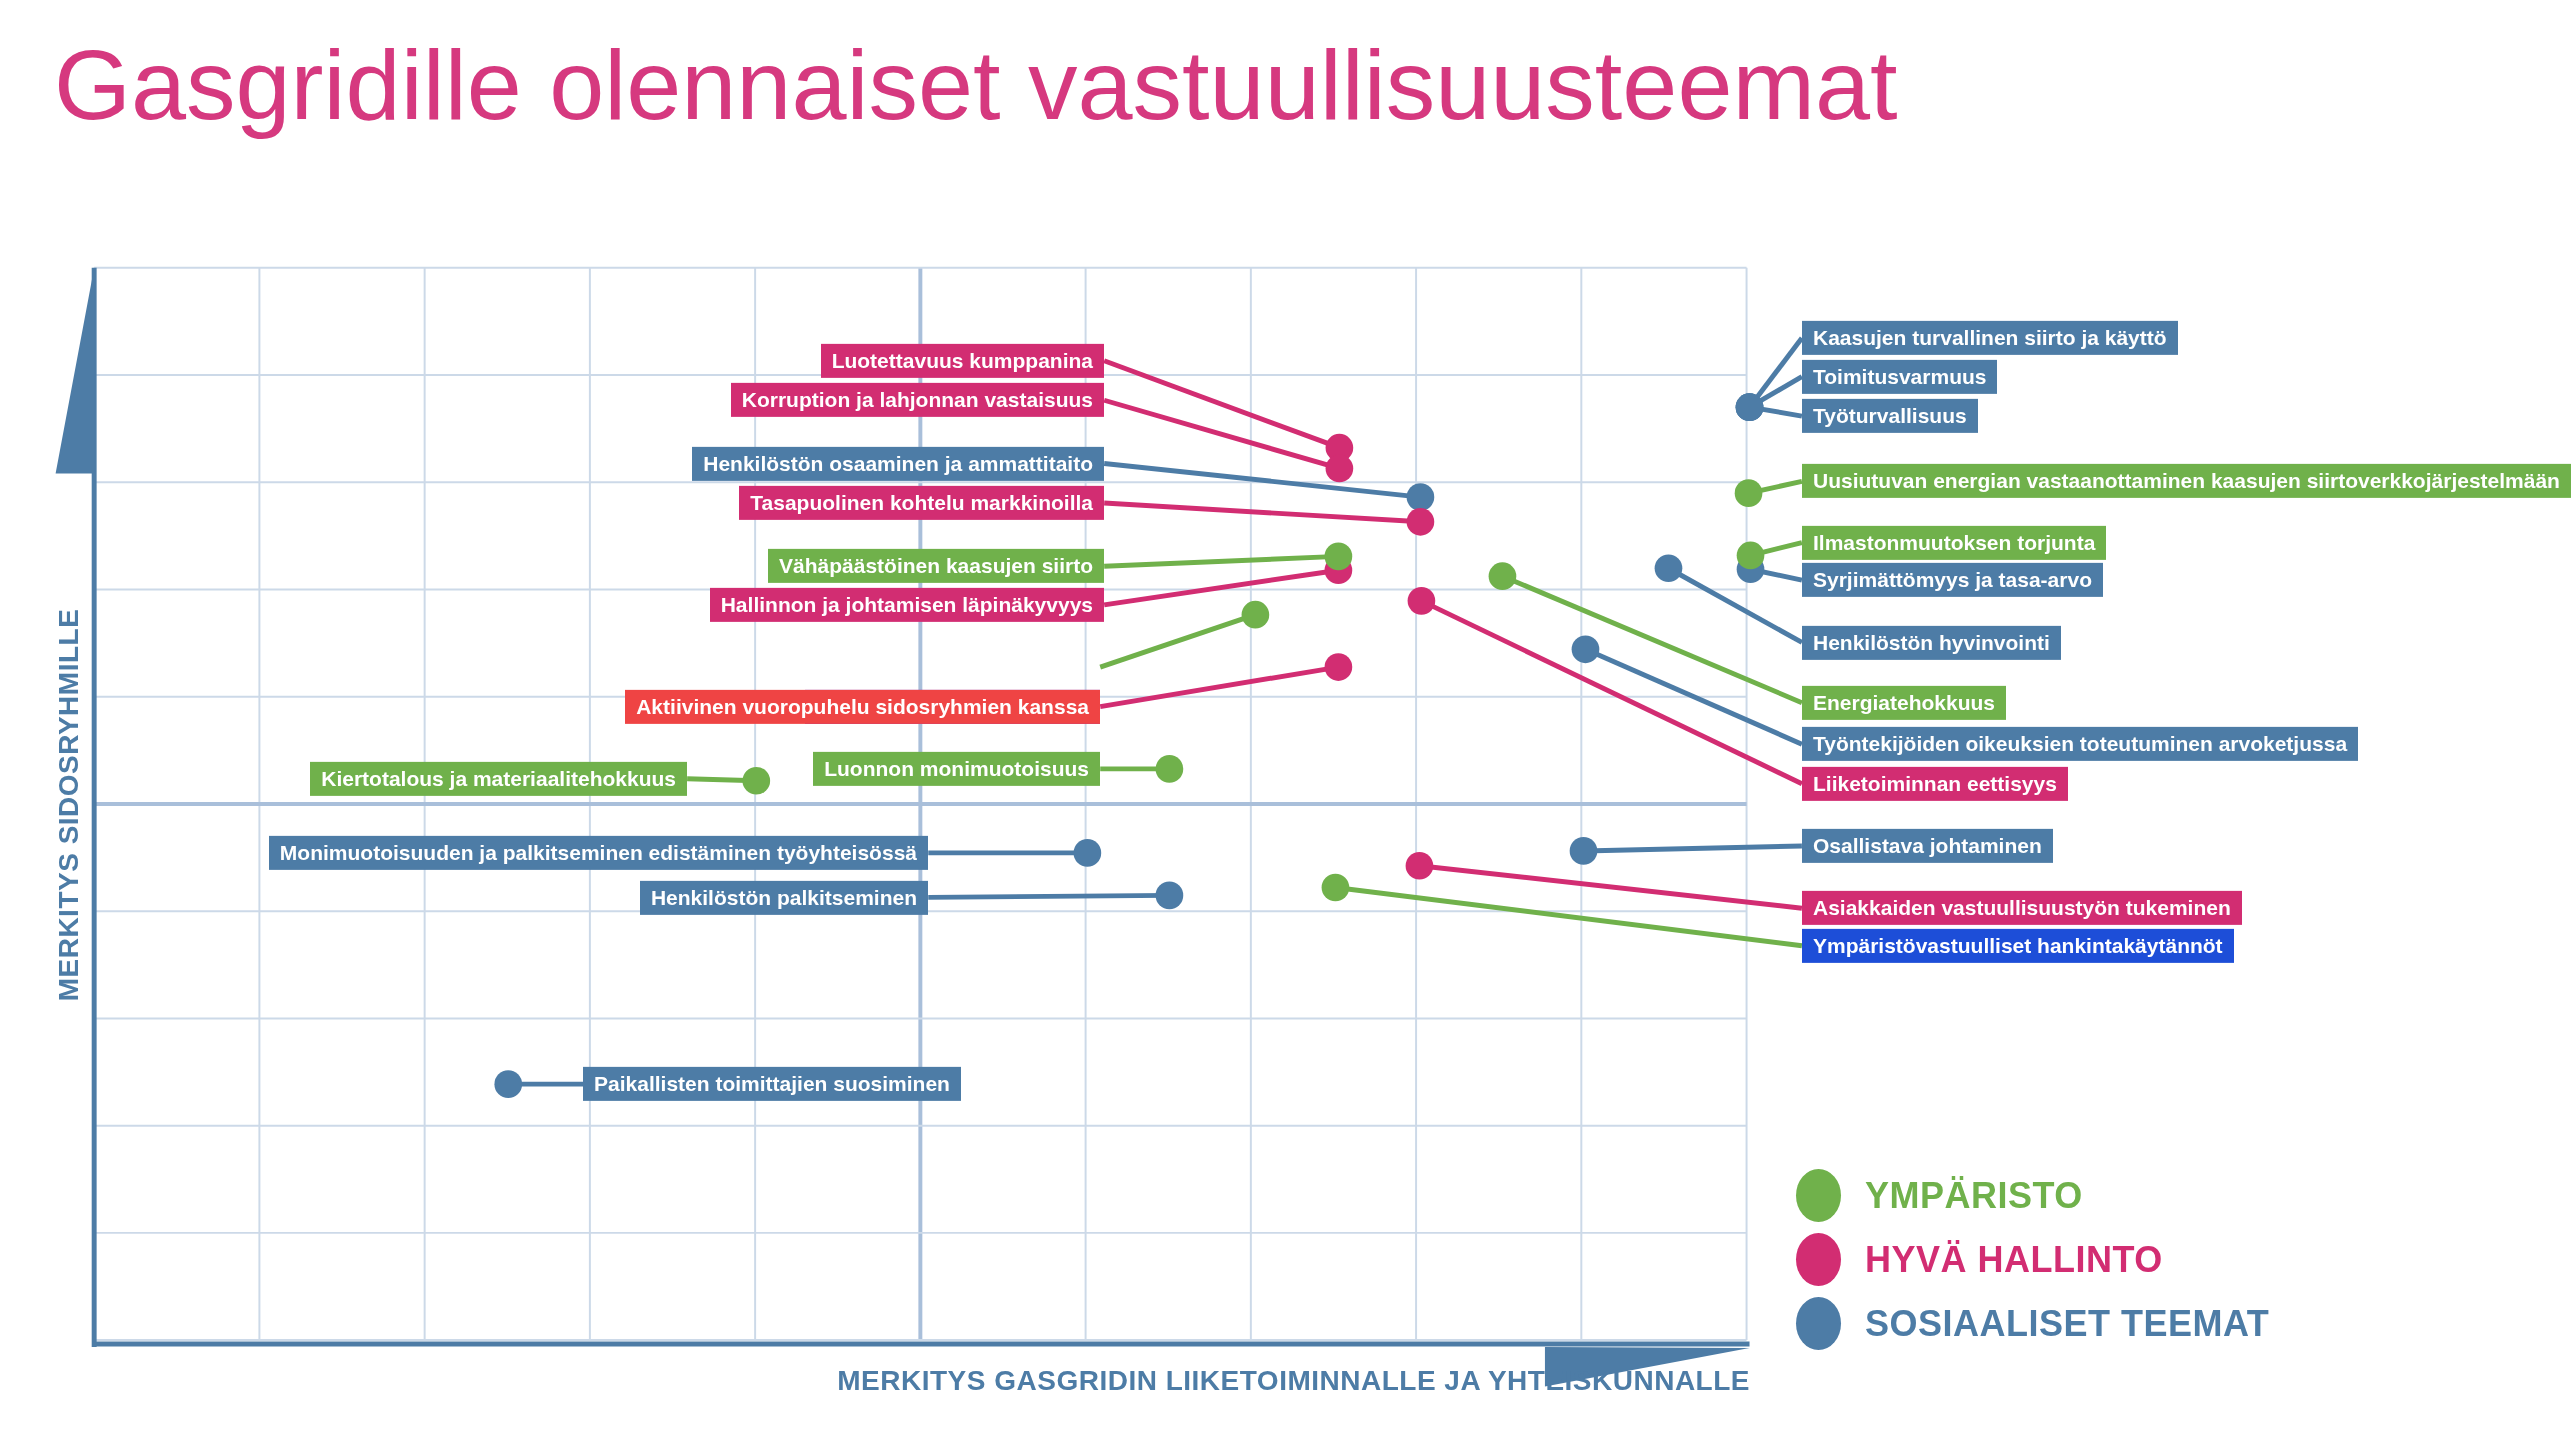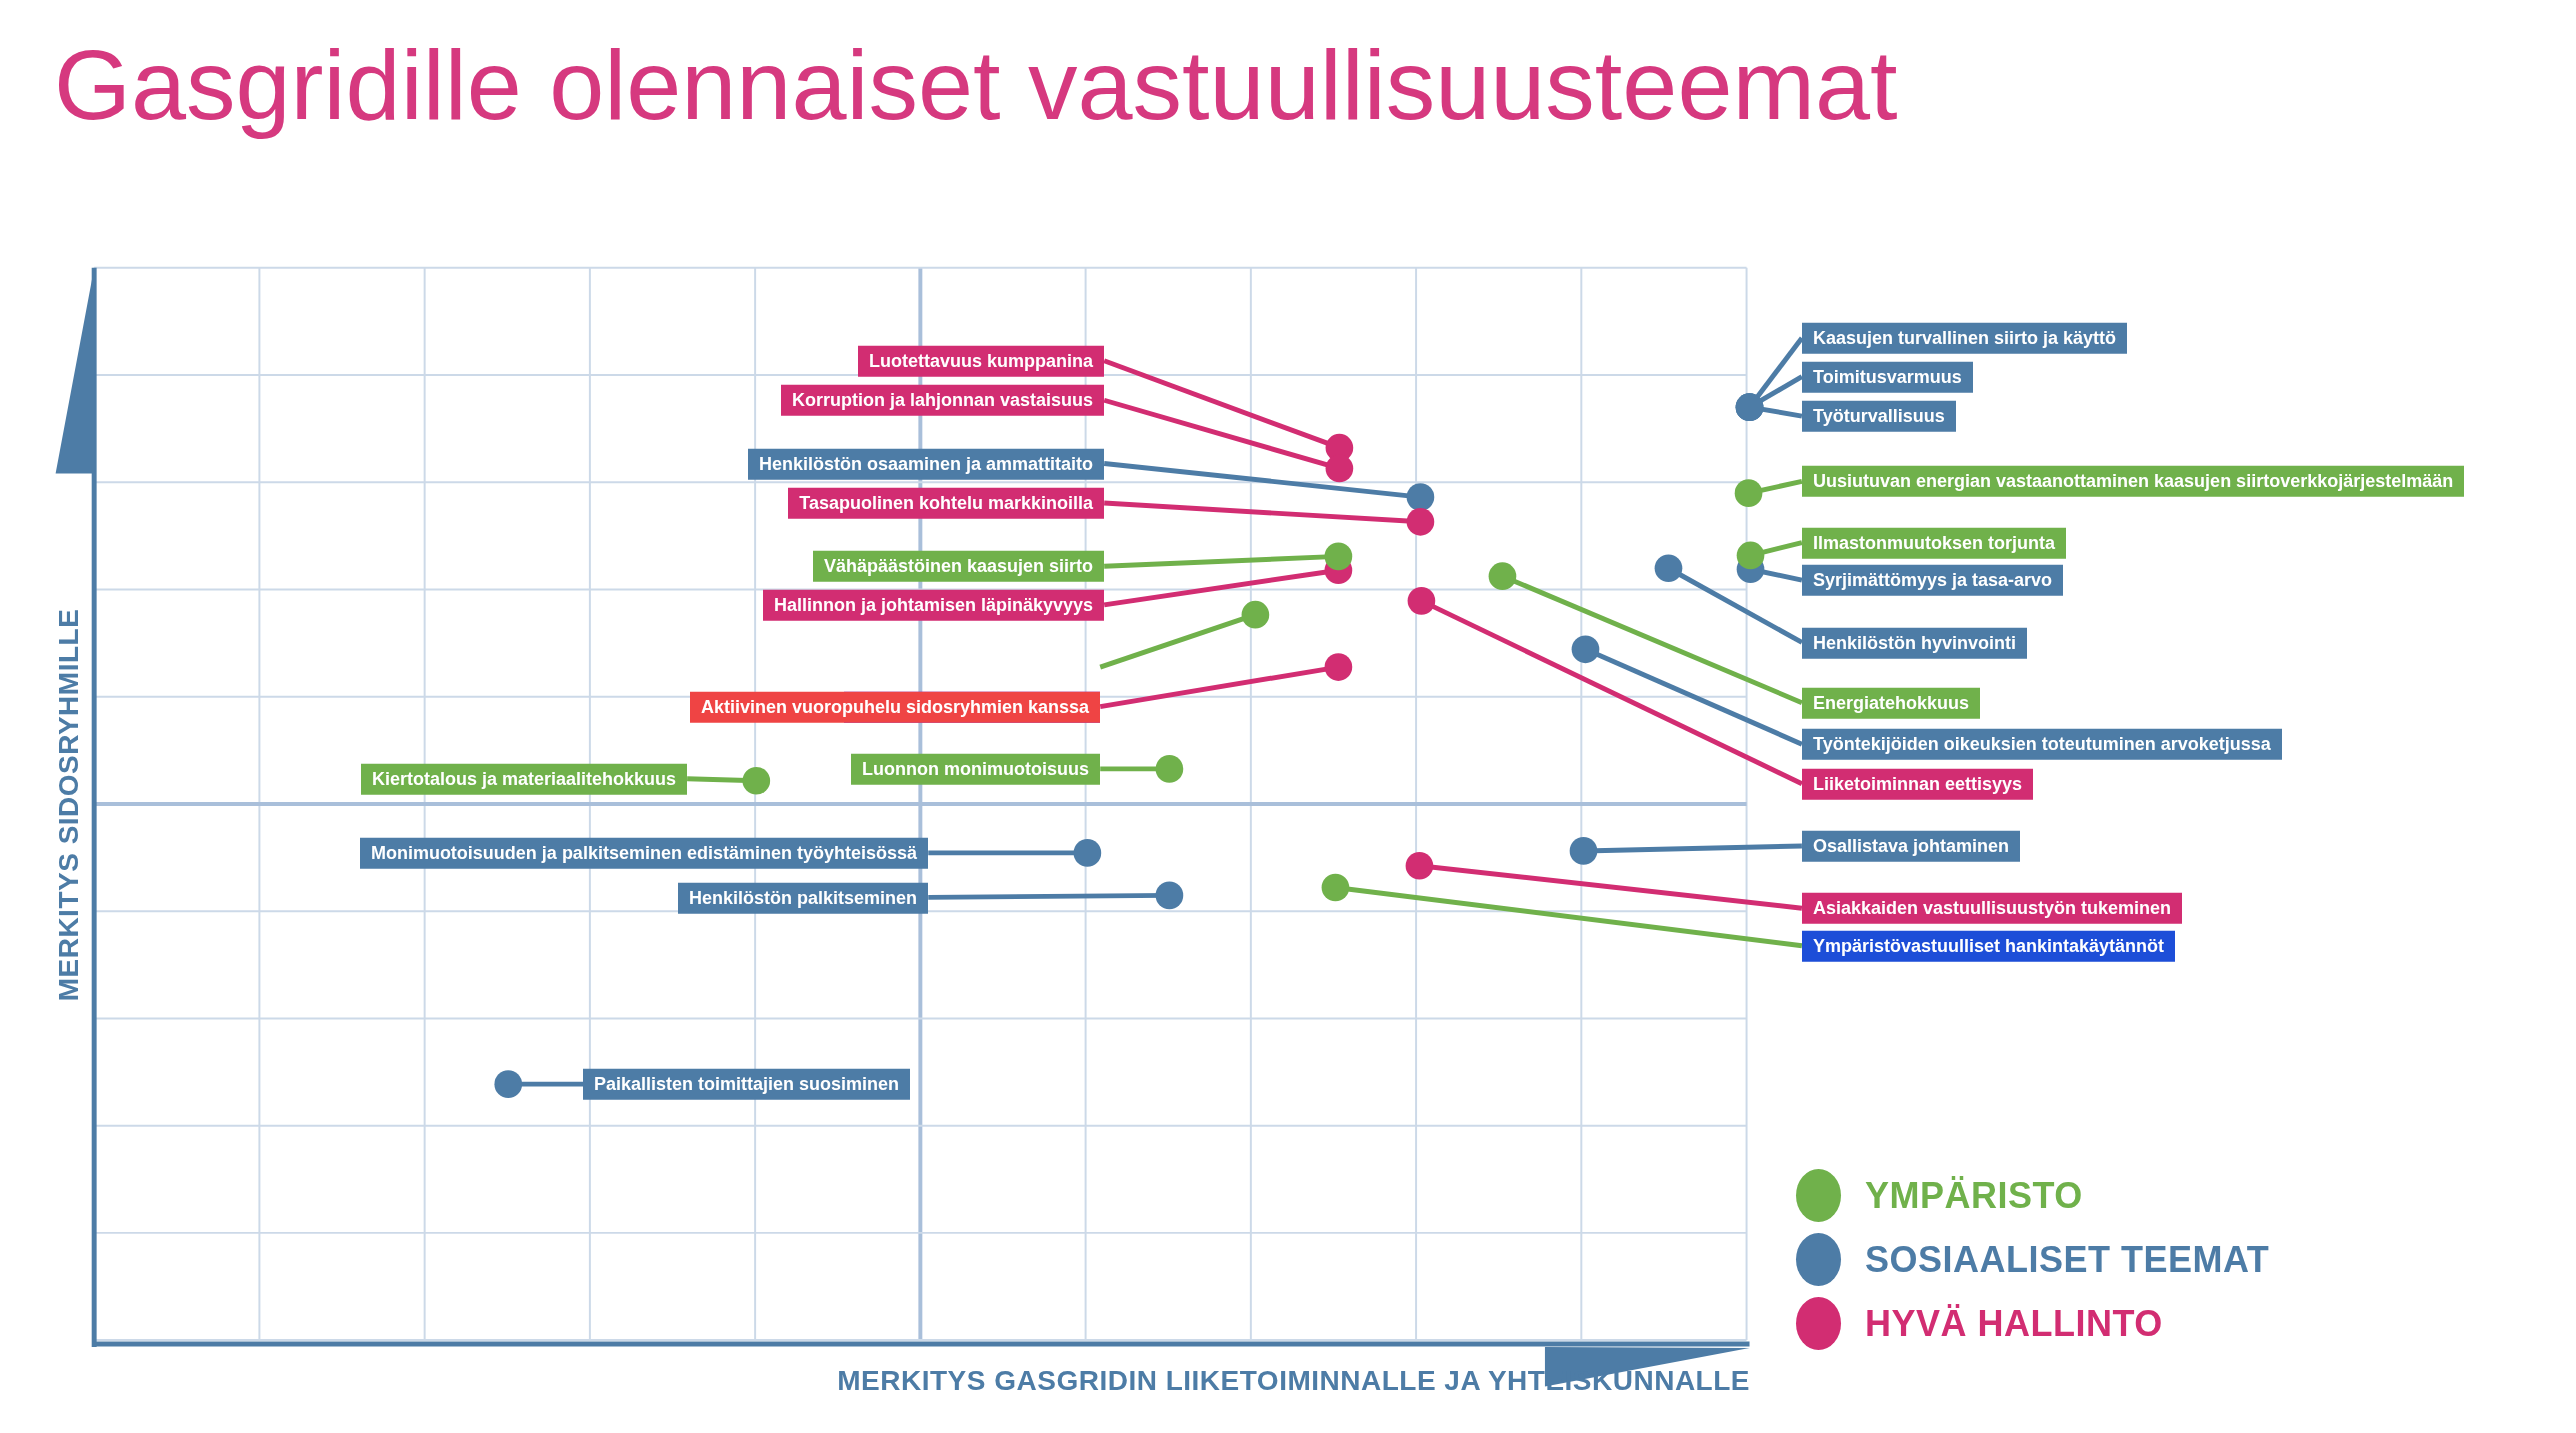--- a/index.html
+++ b/index.html
@@ -8,21 +8,21 @@
   #stage { position:absolute; left:0; top:0; width:2576px; height:1272px; }
   #chart-svg { position:absolute; left:0; top:0; }
 
   .page-title {
     position:absolute; left:54px; top:28px;
     font-size:99px; font-weight:300; color:#d6397f;
     letter-spacing:0px; white-space:nowrap;
   }
   .pt-label {
     position:absolute; transform:translateY(-50%);
-    color:#ffffff; font-weight:bold; font-size:18px; line-height:1.25;
+    color:#ffffff; font-weight:bold; font-size:21px; line-height:1.25;
     padding:4px 11px; white-space:nowrap;
   }
   .xlabel {
     position:absolute; left:94px; top:1365px; width:1656px; text-align:right;
     color:#4d7ca6; font-weight:bold; font-size:28px; letter-spacing:0.5px;
   }
   .ylabel {
     position:absolute; left:69px; top:805px;
     transform:translate(-50%,-50%) rotate(-90deg);
     color:#4d7ca6; font-weight:bold; font-size:28px; letter-spacing:0.5px;
@@ -151,22 +151,22 @@
 
   <div class="xlabel">MERKITYS GASGRIDIN LIIKETOIMINNALLE JA YHTEISKUNNALLE</div>
   <div class="ylabel">MERKITYS SIDOSRYHMILLE</div>
 
   <div class="legend">
     <div class="legend-row">
       <span class="legend-dot" style="background: rgb(112, 177, 75);"></span>
       <span class="legend-label" style="color: rgb(112, 177, 75);">YMPÄRISTO</span>
     </div>
     <div class="legend-row">
+      <span class="legend-dot" style="background: rgb(210, 45, 114);"></span>
+      <span class="legend-label" style="color: rgb(210, 45, 114);">HYVÄ HALLINTO</span>
+    </div>
+    <div class="legend-row">
       <span class="legend-dot" style="background: rgb(77, 124, 166);"></span>
       <span class="legend-label" style="color: rgb(77, 124, 166);">SOSIAALISET TEEMAT</span>
-    </div>
-    <div class="legend-row">
-      <span class="legend-dot" style="background: rgb(210, 45, 114);"></span>
-      <span class="legend-label" style="color: rgb(210, 45, 114);">HYVÄ HALLINTO</span>
     </div>
   </div>
 </div>
 
 
 </body></html>

